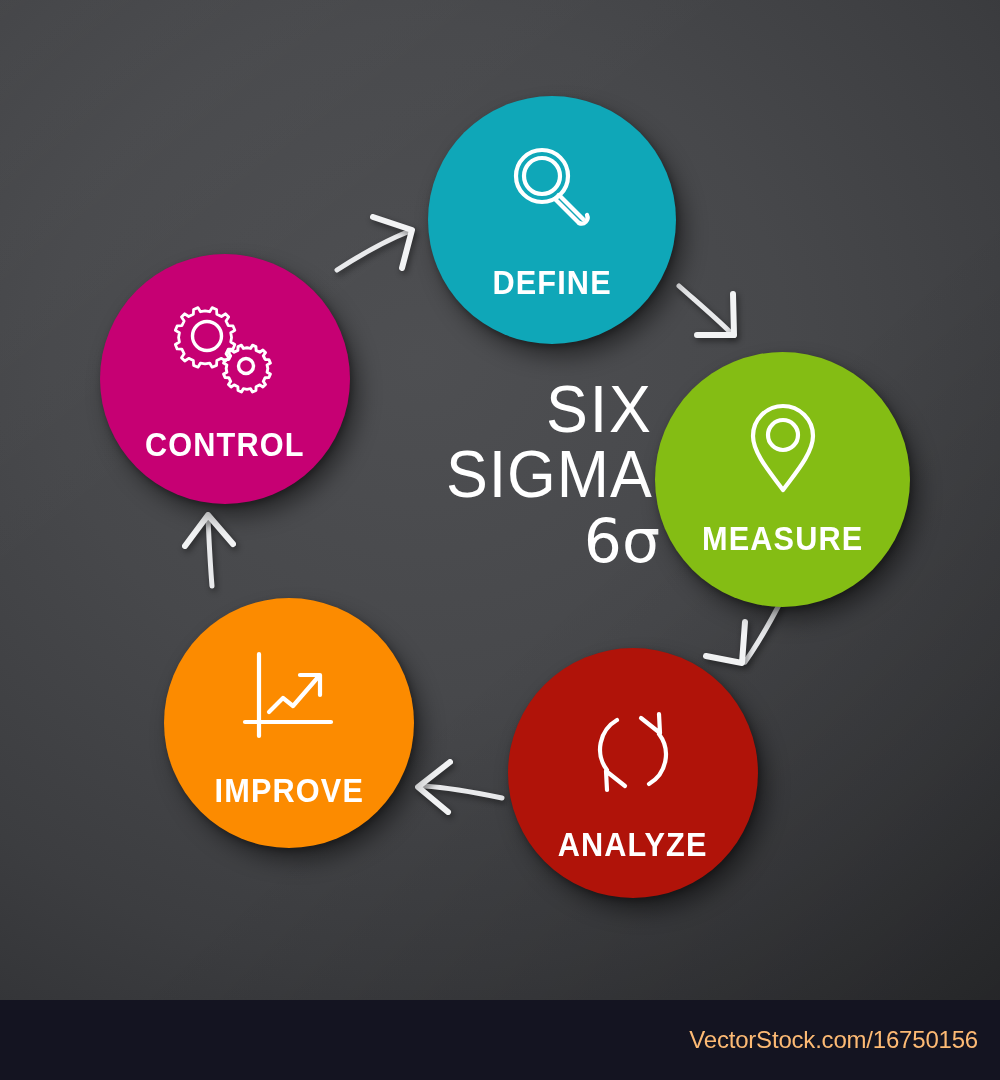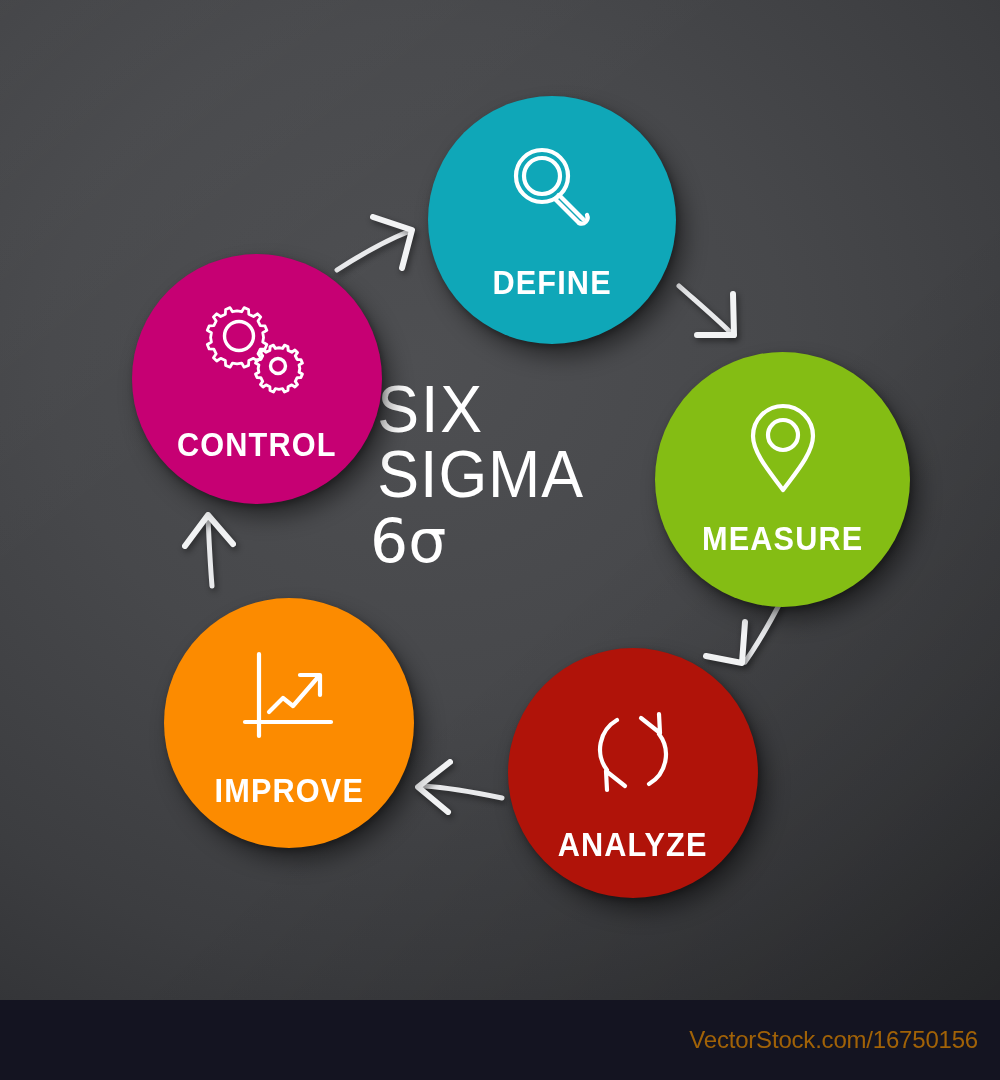--- a/index.html
+++ b/index.html
@@ -92,21 +92,21 @@
     text-align: center;
     line-height: 1;
     white-space: nowrap;
     transform: scaleX(0.93);
   }
 
   #node-define      { left: 428px; top: 96px;  width: 248px; height: 248px; background: #0fa7b8; }
   #node-measure     { left: 655px; top: 352px; width: 255px; height: 255px; background: #84bd14; }
   #node-analyze     { left: 508px; top: 648px; width: 250px; height: 250px; background: #b01309; }
   #node-improve     { left: 164px; top: 598px; width: 250px; height: 250px; background: #fc8b00; }
-  #node-control     { left: 132px; top: 254px; width: 250px; height: 250px; background: #c60073; }
+  #node-control     { left: 100px; top: 254px; width: 250px; height: 250px; background: #c60073; }
 
   #node-define  .node-icon  { margin-top: 42px; }
   #node-define  .node-label { margin-top: 24px; font-size: 33px; }
   #node-measure .node-icon  { margin-top: 46px; }
   #node-measure .node-label { margin-top: 24px; font-size: 33px; }
   #node-analyze .node-icon  { margin-top: 52px; }
   #node-analyze .node-label { margin-top: 24px; font-size: 33px; }
   #node-improve .node-icon  { margin-top: 50px; }
   #node-improve .node-label { margin-top: 26px; font-size: 33px; }
   #node-control .node-icon  { margin-top: 46px; }
@@ -127,21 +127,21 @@
     stroke-linejoin: round;
   }
 
   
   #center-title {
     position: absolute;
     left: 370px;
     top: 378px;
     width: 290px;
     z-index: 3;
-    text-align: left;
+    text-align: right;
     color: #ffffff;
     user-select: none;
   }
   #center-title .t-six {
     font-family: "Liberation Sans", sans-serif;
     font-size: 66px;
     font-weight: 400;
     letter-spacing: 2px;
     line-height: 0.96;
     display: block;
@@ -186,21 +186,21 @@
     letter-spacing: -0.4px;
     white-space: nowrap;
   }
   #wm-logo .wm-light { font-weight: 300; }
   #wm-logo .wm-bold  { font-weight: 700; }
   #wm-logo .wm-reg   { font-size: 14px; vertical-align: super; font-weight: 400; }
   #wm-url {
     position: absolute;
     right: 22px;
     top: 26px;
-    color: #a16207;
+    color: #fdba74;
     font-family: "Liberation Sans", sans-serif;
     font-size: 24px;
     font-weight: 300;
     letter-spacing: -0.2px;
     white-space: nowrap;
   }
 </style>
 </head>
 <body>
 

